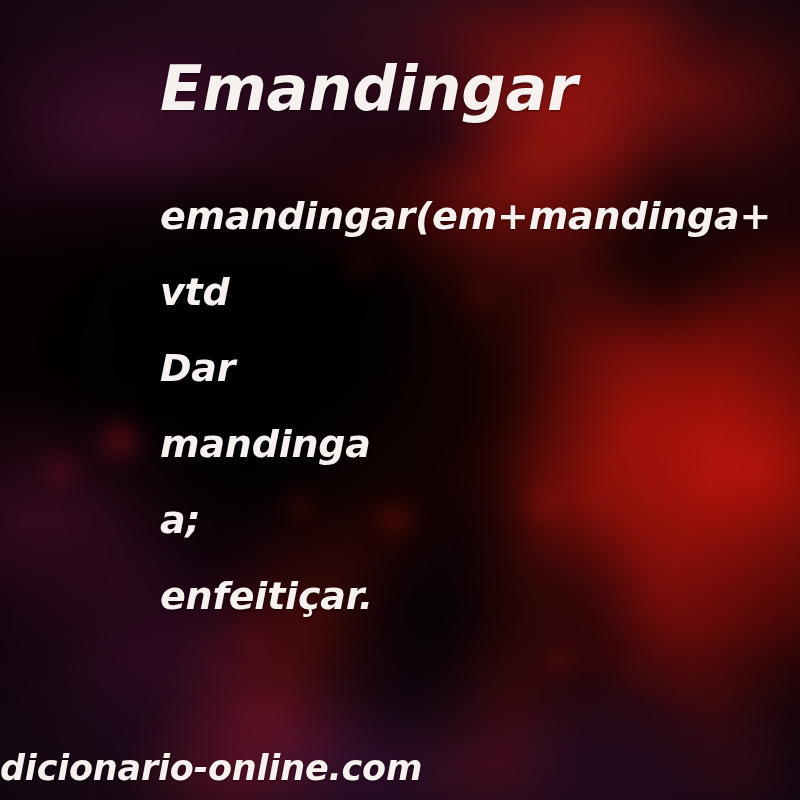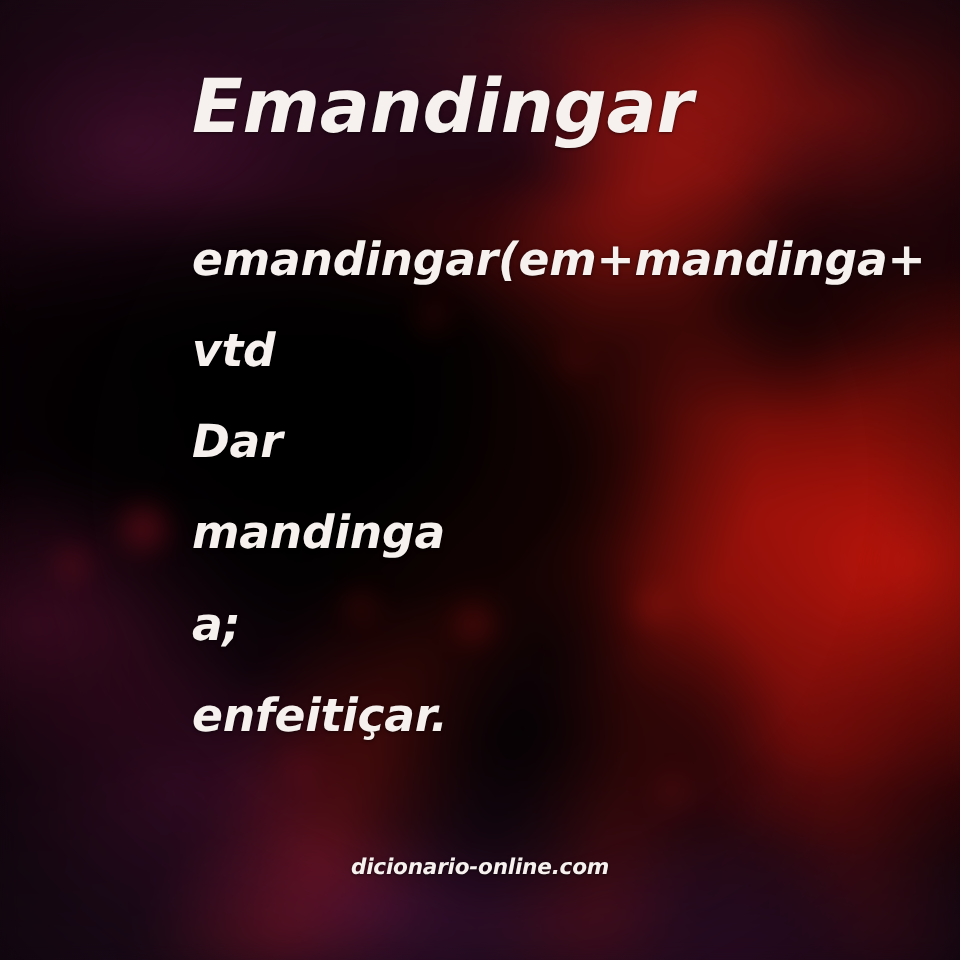--- a/index.html
+++ b/index.html
@@ -140,23 +140,23 @@
     font-size: 38px;
     line-height: 76px;
     height: 76px;
     overflow: hidden;
   }
 
   #source {
     position: absolute;
     left: 0;
     right: 0;
-    top: 712px;
-    text-align: center;
-    font-size: 18px;
+    top: 748px;
+    text-align: left;
+    font-size: 35px;
   }
 </style>
 </head>
 <body>
 
 <div id="card">
 
   <div class="bg-layer" id="bg-base"></div>
   <div class="bg-layer" id="bg-fire-right"></div>
   <div class="bg-layer" id="bg-glow-top"></div>

